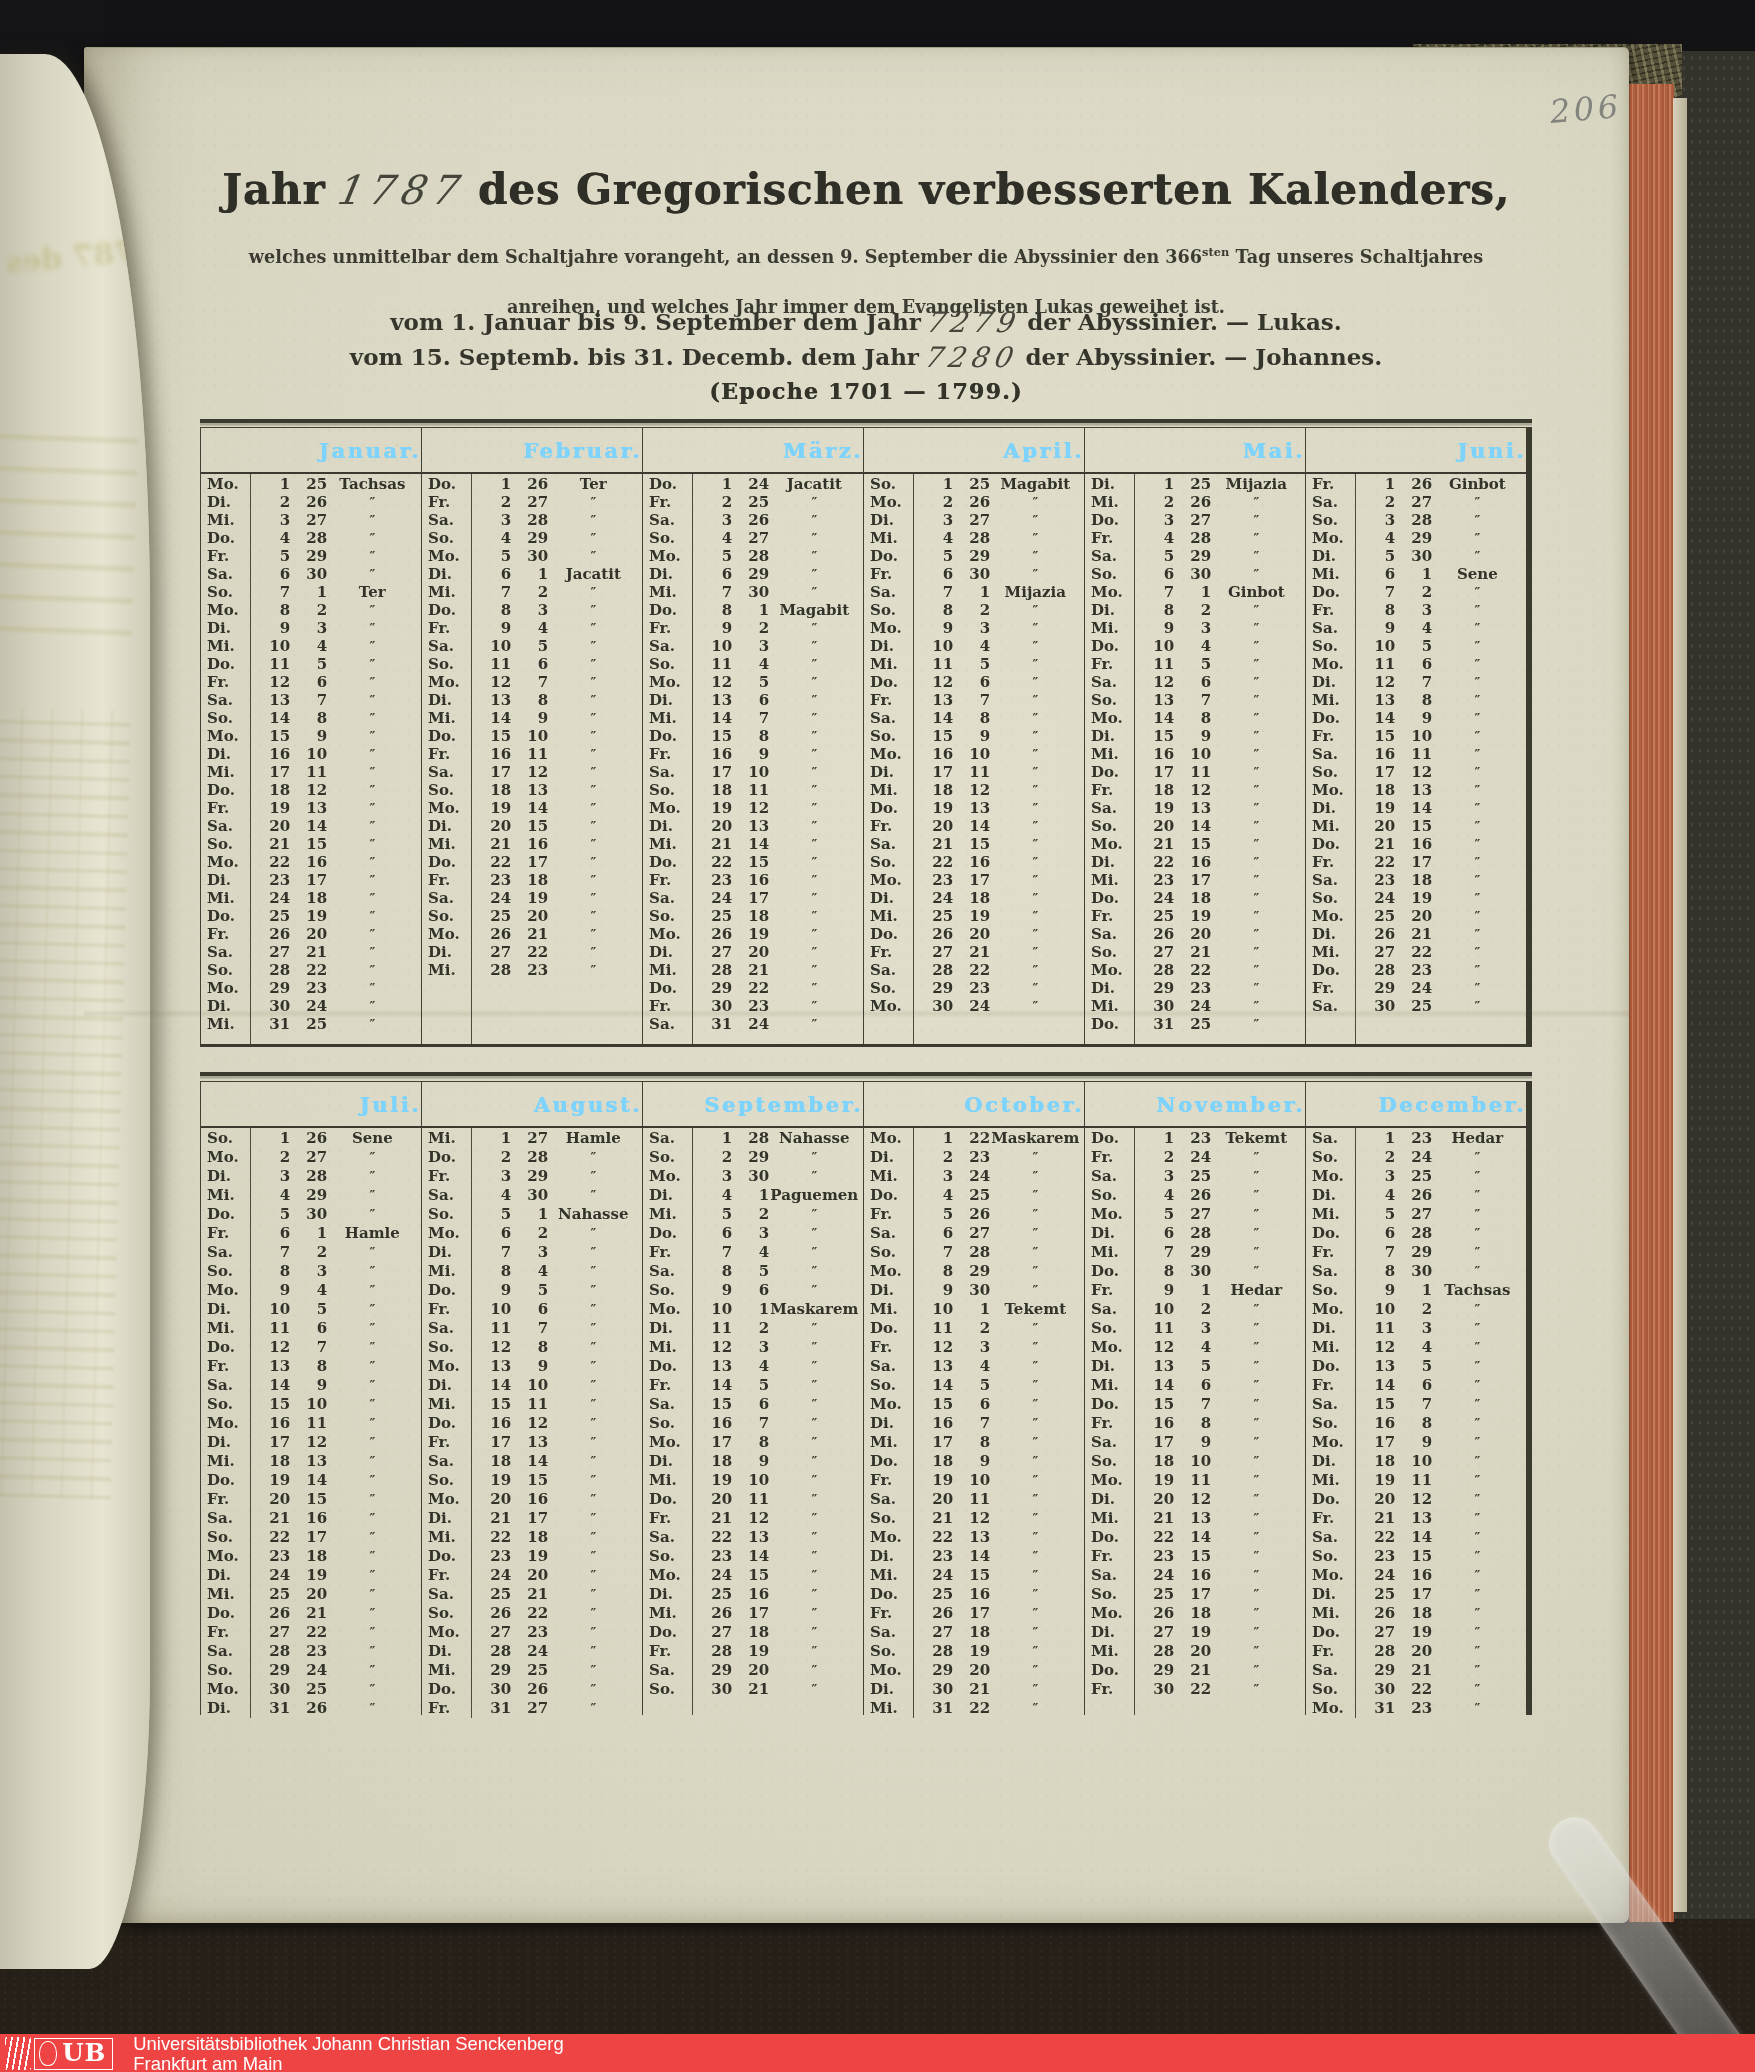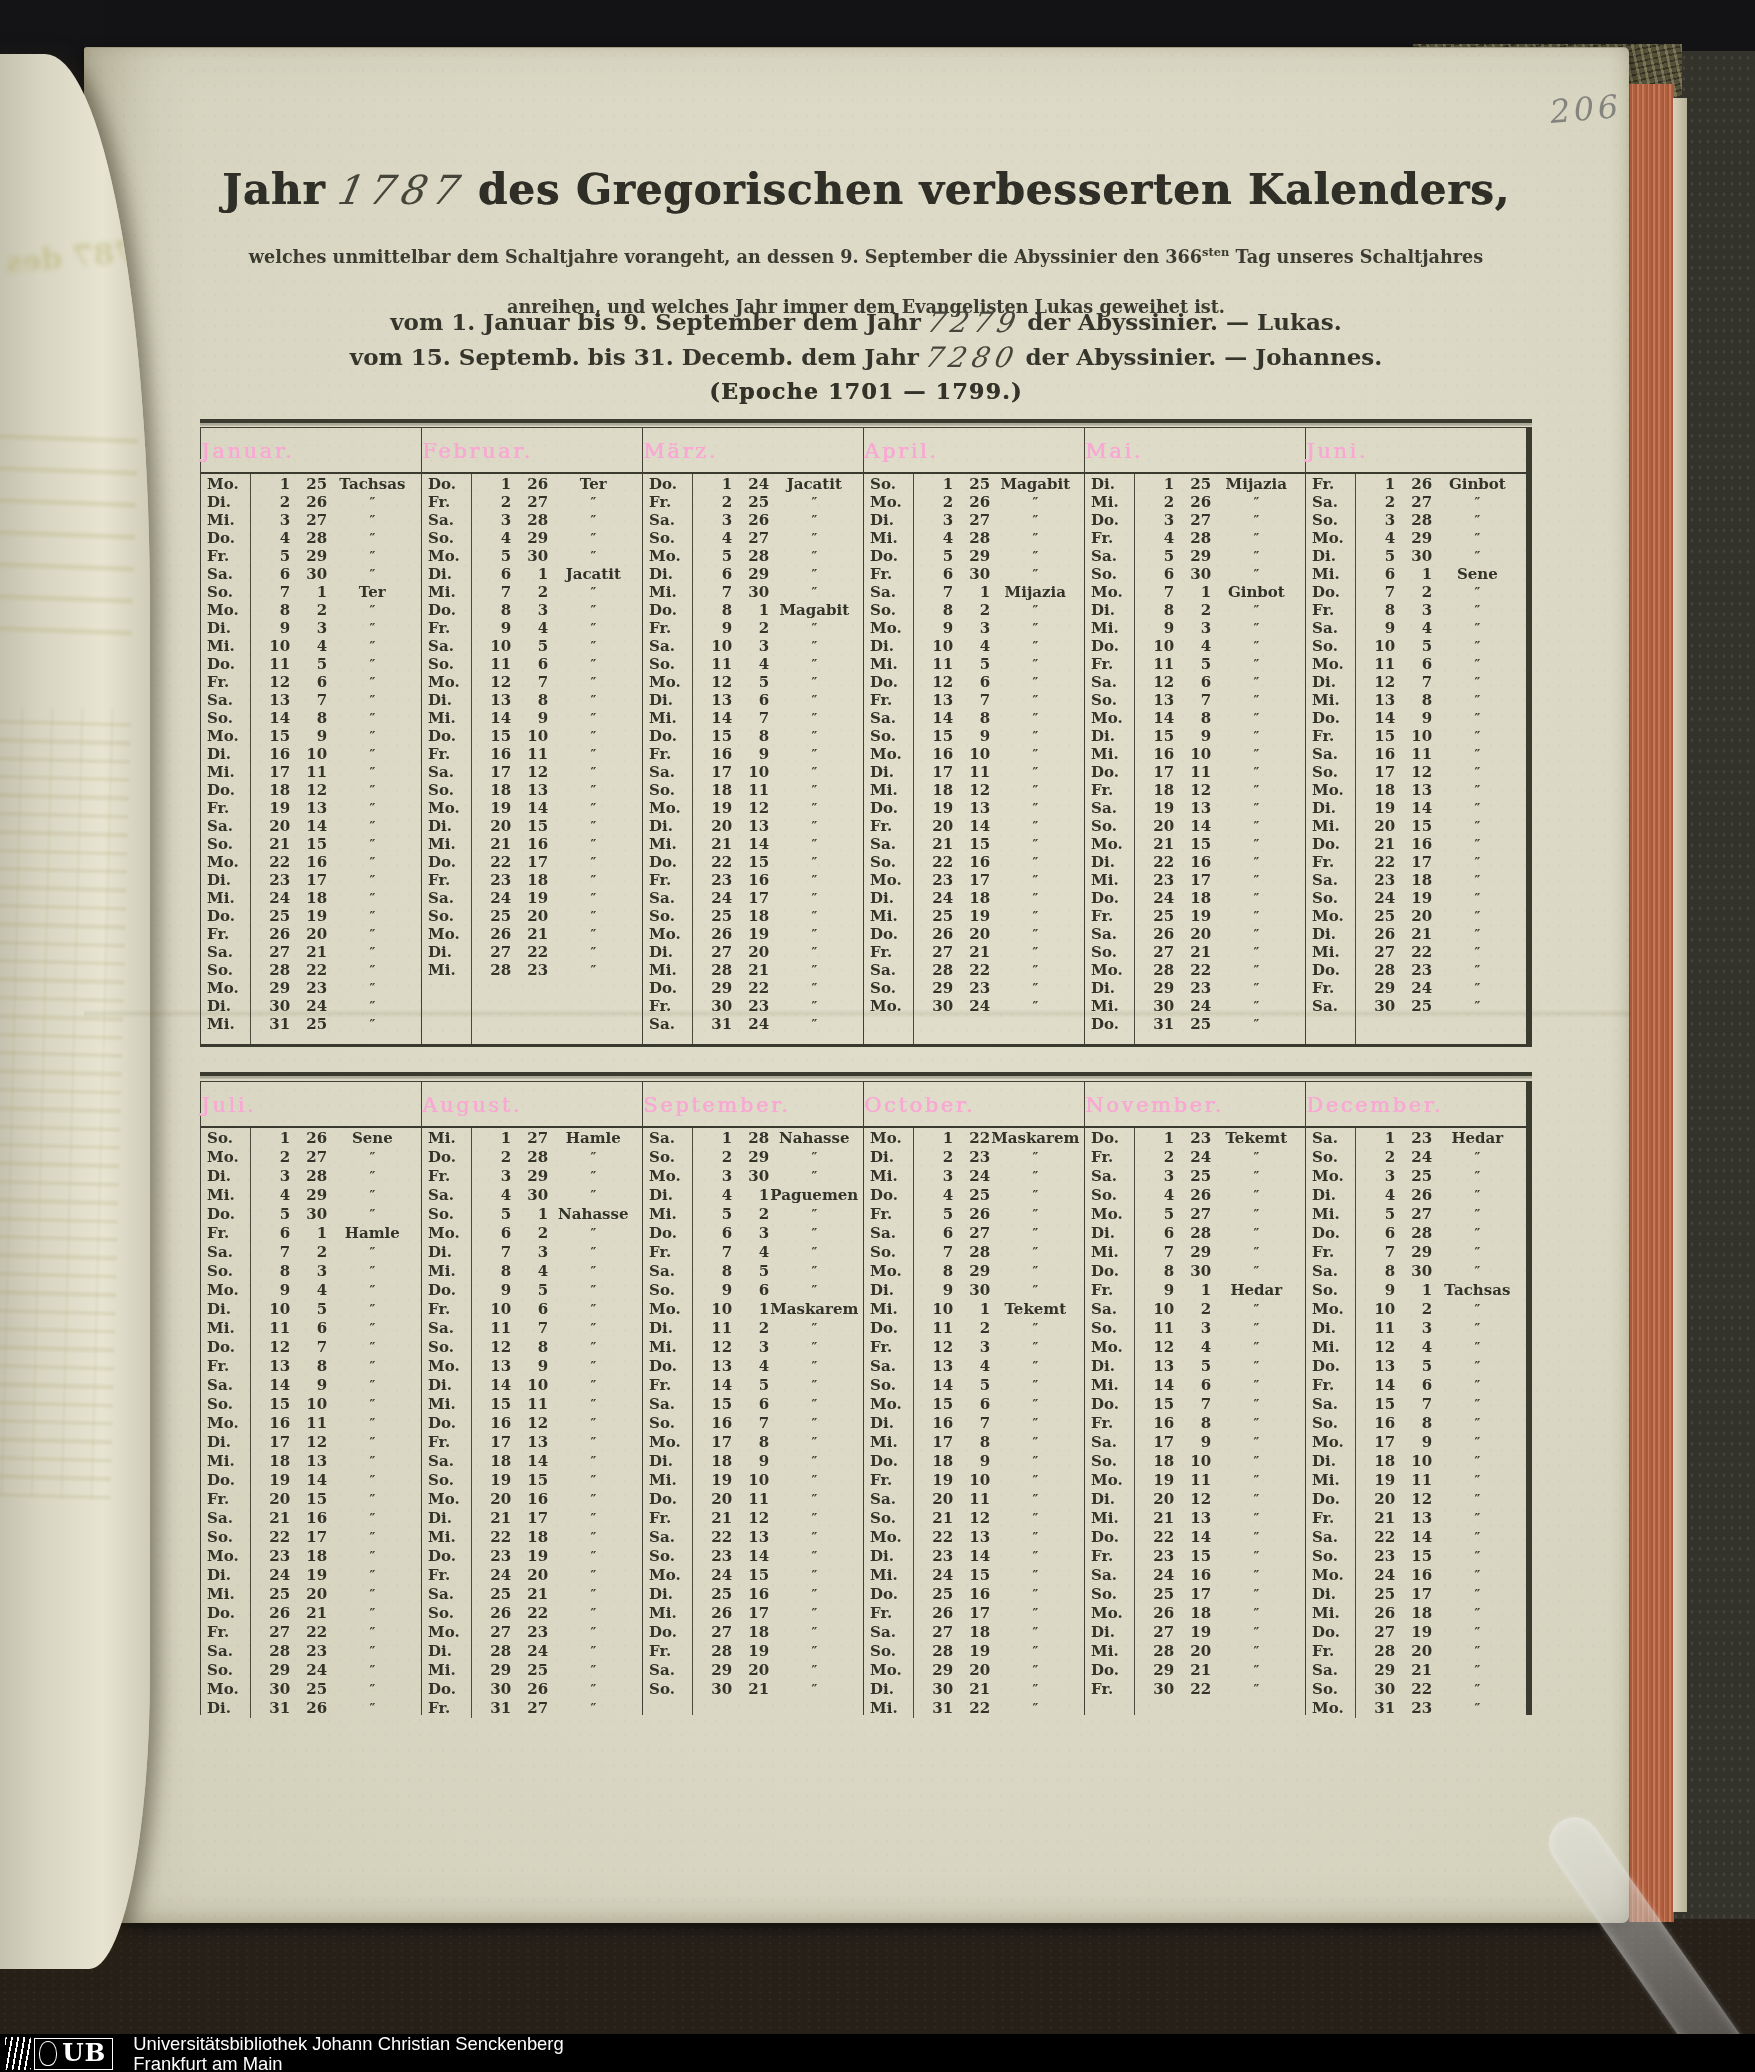--- a/index.html
+++ b/index.html
@@ -85,41 +85,41 @@
     box-shadow:0 2.6px 0 rgba(58,58,47,0.30);}
   .rule1{top:419px;} .rule2{top:1072px;}
   .cal-table{position:absolute;left:200px;width:1332px;display:flex;z-index:5;
     border-left:1.8px solid #404034;border-right:6.1px solid #3a3a2f;box-sizing:border-box;}
   .t1{top:427px;height:620px;--rh:18px;border-top:1.8px solid #404034;
       border-bottom:3.5px solid #3a3a2f;}
   .t2{top:1081px;height:634px;--rh:19px;border-top:1.8px solid #404034;}
   .month-col{flex:1;position:relative;display:flex;flex-direction:column;
     border-left:1.8px solid #404034;min-width:0;}
   .month-col:first-child{border-left:none;}
-  .month-header{height:44px;line-height:46px;text-align:left;font-size:21px;
-    font-weight:normal;letter-spacing:2.6px;color:#f9a8d4;border-bottom:2.6px solid #3a3a2f;
+  .month-header{height:44px;line-height:46px;text-align:right;font-size:21px;
+    font-weight:bold;letter-spacing:2.6px;color:#7dd3fc;border-bottom:2.6px solid #3a3a2f;
     text-shadow:0.7px 0 0 currentColor;}
   .month-body{position:relative;flex:1;padding-top:1px;}
   .wd-sep{position:absolute;left:49px;top:0;bottom:0;width:1.3px;background:#4a4a3d;}
   .cal-row{display:flex;align-items:center;height:var(--rh);font-size:15px;
     font-weight:bold;color:#33332a;line-height:1;}
   .c-wd{width:44px;padding-left:6.1px;text-align:left;flex:none;}
   .c-greg{width:39px;text-align:right;flex:none;}
   .c-aby{width:37px;text-align:right;flex:none;}
   .c-lab{flex:1;text-align:center;padding-right:3.5px;min-width:0;}
   .c-lab.ditto{font-size:13px;color:#3d3d32;}
 
   
   .strap{position:absolute;left:1620px;top:1795px;width:51px;height:298px;z-index:8;
     transform:rotate(-35deg);
     background:linear-gradient(200deg,rgba(232,232,228,0.55),rgba(150,150,148,0.38));
     border-radius:26px 26px 5.3px 5.3px;
     box-shadow:0 0 5.3px rgba(255,255,255,0.25),inset 0 0 10.5px rgba(255,255,255,0.35);}
   .footer-bar{position:absolute;left:0;top:2034px;width:1756px;height:39px;z-index:10;
-    background:#000000;display:flex;align-items:center;
+    background:#ef4444;display:flex;align-items:center;
     font-family:"Liberation Sans",sans-serif;}
   .ub-logo{display:flex;align-items:center;height:35px;margin-left:5.3px;}
   .ub-pages{width:26px;height:33px;margin-right:2.6px;border-radius:1.8px;
     background:repeating-linear-gradient(100deg,#fff 0 1.8px,transparent 1.8px 6.1px);}
   .ub-box{display:flex;align-items:center;border:1.8px solid #fff;height:32px;
     padding:0 6.1px 0 4.4px;gap:5.3px;box-sizing:border-box;}
   .ub-portrait{width:17.6px;height:24.6px;border:1.8px solid #fff;
     border-radius:50% 50% 46% 46%;box-sizing:border-box;}
   .ub-text{color:#fff;font-size:24.6px;font-weight:bold;
     font-family:"DejaVu Serif",serif;letter-spacing:0.9px;line-height:1;}

